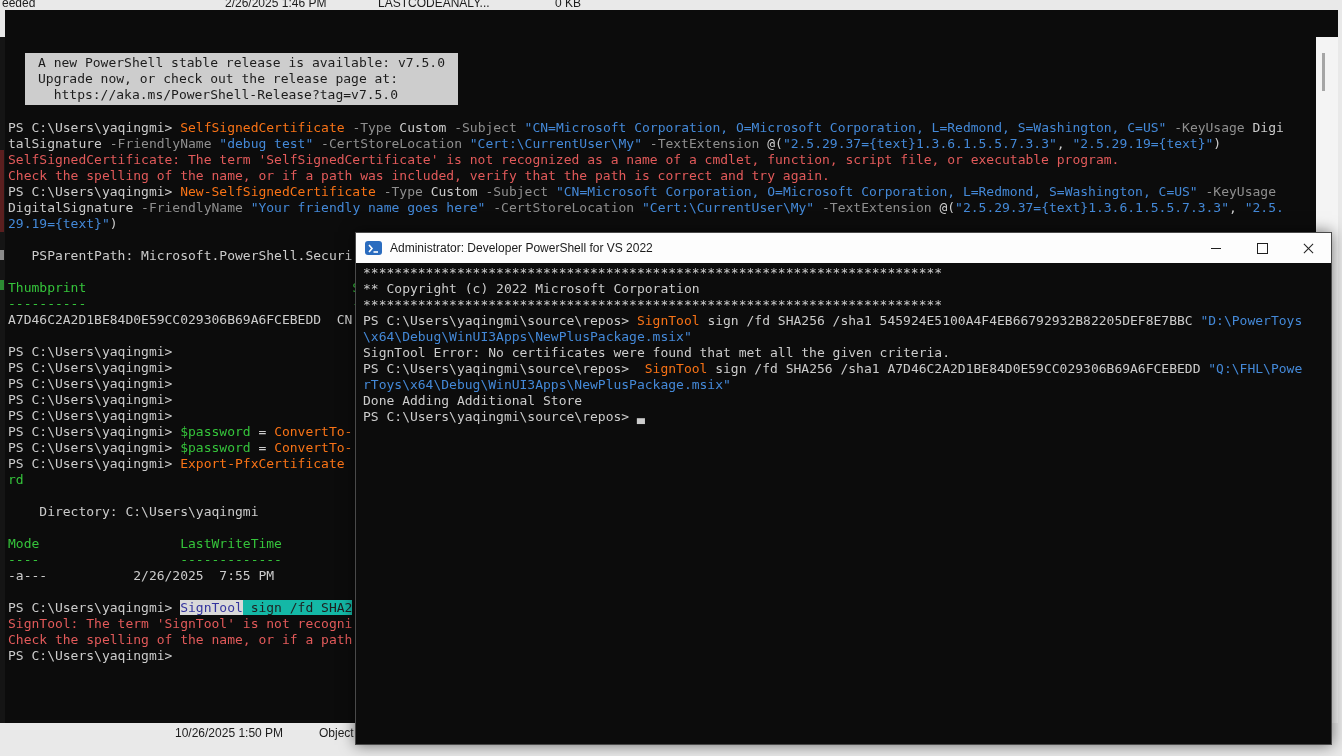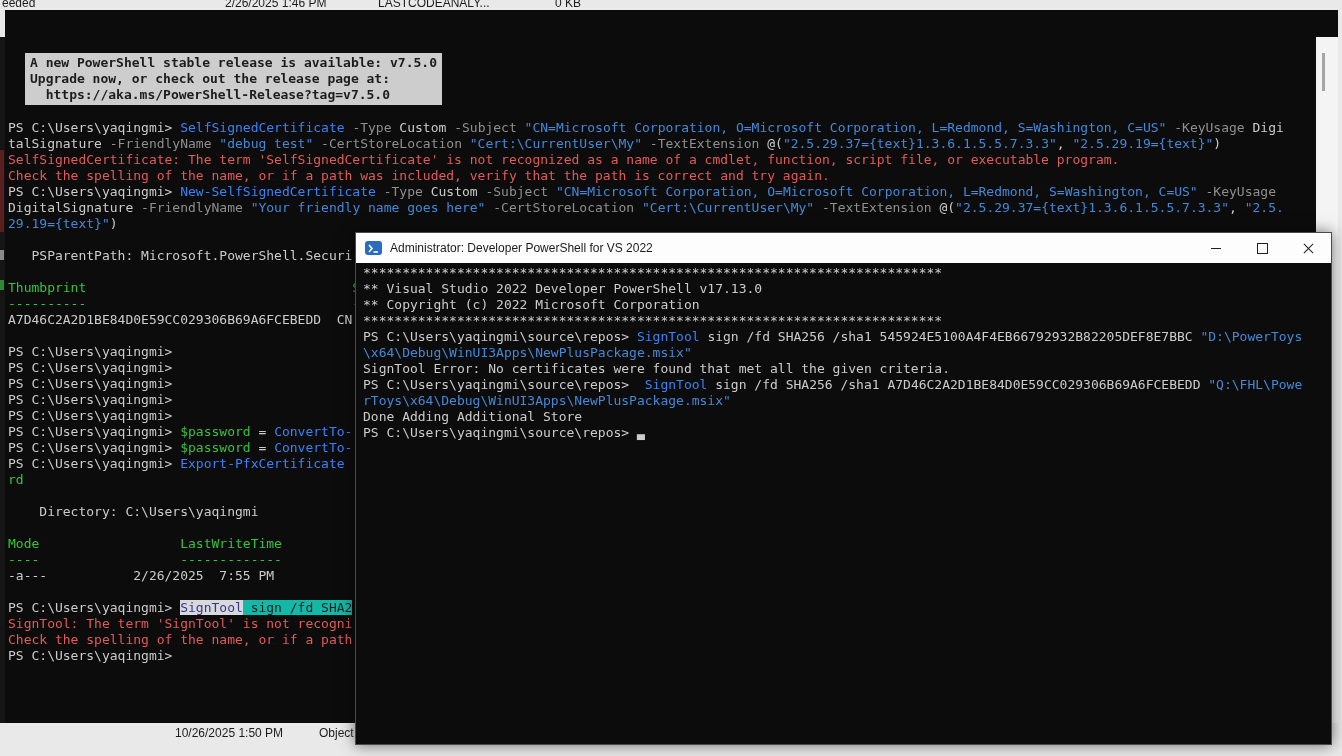--- a/index.html
+++ b/index.html
@@ -32,36 +32,36 @@
   .dark .g-max{background:transparent;border-color:#1f1f1f;}
   .dark .g-close::before,.dark .g-close::after{background:#1f1f1f;}
   .ps-icon{width:17px;height:14px;margin-left:9px;border-radius:3px;background:#2a6cbf;
            display:flex;align-items:center;justify-content:center;flex:0 0 auto;}
 
   
   .term{position:absolute;background:#0c0c0c;overflow:hidden;}
   .tline{height:16px;line-height:16px;white-space:pre;overflow:hidden;
          font-family:"DejaVu Sans Mono",monospace;font-size:13px;color:#cccccc;}
   .c-w{color:#cccccc}
-  .c-y{color:#3b82f6}
+  .c-y{color:#f97316}
   .c-g{color:#35c43b}
   .c-r{color:#e25a5a}
   .c-b{color:#4489d8}
   .c-p{color:#8f8f8f}
   .c-sc{color:#34349e;background:#d9d9d9}
   .c-st{color:#1f1f1f;background:#14b8a6}
   .c-cur{color:#cccccc}
 
   
   #backWin{left:5px;top:10px;width:1333px;height:713px;background:#0c0c0c;}
   #backWin .titlebar{height:27px;}
   #backWin .title{color:#9a9a9a;}
   #backContent{left:0;top:27px;right:0;bottom:0;}
   #backLines{position:absolute;left:3px;top:83px;width:1306px;}
-  .notice{position:absolute;left:20px;top:16px;background:#cdcdcd;padding:2px 5px;font-weight:bold;}
+  .notice{position:absolute;left:20px;top:16px;background:#cdcdcd;padding:2px 13px;}
   .notice .tline{color:#1c1c1c;}
   .gutter{position:absolute;top:0;right:0;width:22px;bottom:0;background:#f4f4f4;}
   .thumb{position:absolute;left:6px;top:16px;width:3px;height:38px;background:#a6a6a6;}
 
   
   .sliver{position:absolute;left:0;top:37px;width:5px;height:686px;background:#151515;}
   .speck{position:absolute;left:0;width:4px;}
 
   
   #frontWin{left:355px;top:232px;width:977px;height:513px;background:#0c0c0c;
@@ -153,21 +153,20 @@
           <span class="g-max"></span>
         </div>
       <div class="winbtn">
           <span class="g-close"></span>
         </div>
     </div>
   </div>
   <div class="term" id="frontContent">
     <div id="frontLines">
         <div class="tline"><span class="c-w">**************************************************************************</span></div>
-        <div class="tline"><span class="c-w">** Visual Studio 2022 Developer PowerShell v17.13.0</span></div>
         <div class="tline"><span class="c-w">** Copyright (c) 2022 Microsoft Corporation</span></div>
         <div class="tline"><span class="c-w">**************************************************************************</span></div>
         <div class="tline"><span class="c-w">PS C:\Users\yaqingmi\source\repos&gt; </span><span class="c-y">SignTool</span><span class="c-w"> sign /fd SHA256 /sha1 545924E5100A4F4EB66792932B82205DEF8E7BBC </span><span class="c-b">"D:\PowerToys</span></div>
         <div class="tline"><span class="c-b">\x64\Debug\WinUI3Apps\NewPlusPackage.msix"</span></div>
         <div class="tline"><span class="c-w">SignTool Error: No certificates were found that met all the given criteria.</span></div>
         <div class="tline"><span class="c-w">PS C:\Users\yaqingmi\source\repos&gt;  </span><span class="c-y">SignTool</span><span class="c-w"> sign /fd SHA256 /sha1 A7D46C2A2D1BE84D0E59CC029306B69A6FCEBEDD </span><span class="c-b">"Q:\FHL\Powe</span></div>
         <div class="tline"><span class="c-b">rToys\x64\Debug\WinUI3Apps\NewPlusPackage.msix"</span></div>
         <div class="tline"><span class="c-w">Done Adding Additional Store</span></div>
         <div class="tline"><span class="c-w">PS C:\Users\yaqingmi\source\repos&gt; </span><span class="c-cur">▃</span></div>
       </div>

